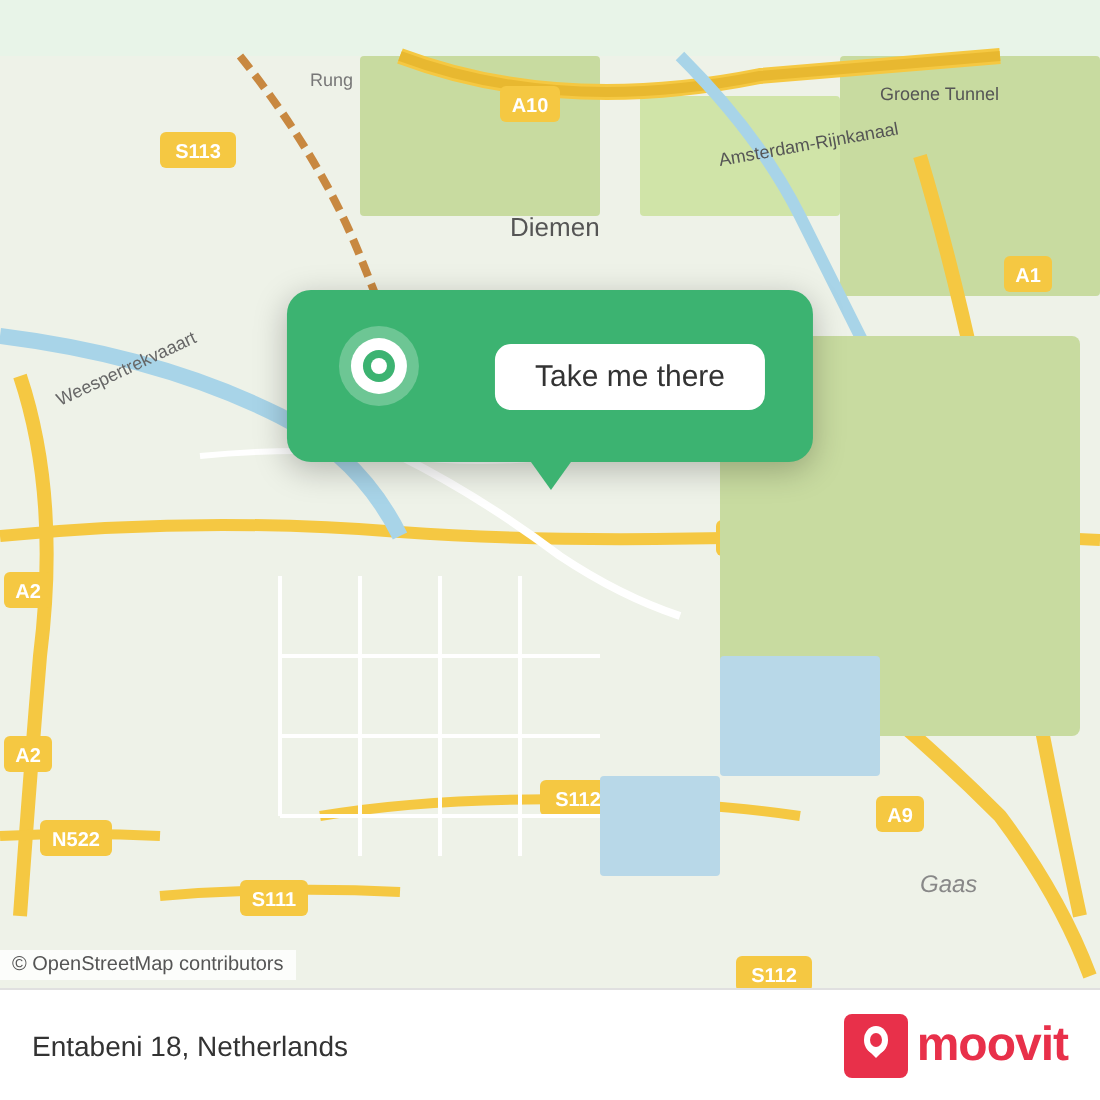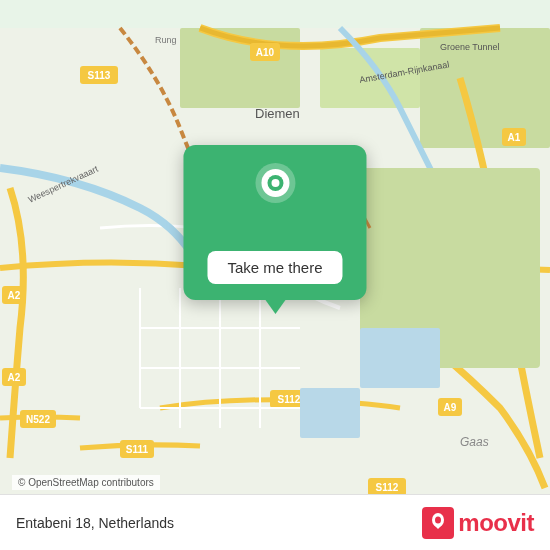--- a/index.html
+++ b/index.html
@@ -70,39 +70,38 @@
       font-size: 24px;
       font-weight: bold;
       color: #e8304a;
       letter-spacing: -0.5px;
     }
 
     
     .attribution {
       position: absolute;
       bottom: 60px;
-      left: 12px;
+      left: 0;
       background: rgba(255,255,255,0.8);
       font-size: 10px;
       color: #555;
       padding: 2px 6px;
       z-index: 50;
     }
 
     
     .popup-card {
       position: absolute;
       top: 145px;
       left: 50%;
       transform: translateX(-50%);
       background: #3cb371;
       border-radius: 12px;
       padding: 16px 24px 16px 24px;
       display: flex;
-      flex-direction: column;
       align-items: center;
       z-index: 200;
       box-shadow: 0 4px 16px rgba(0,0,0,0.25);
       min-width: 180px;
       gap: 36px;
     }
 
     .popup-pin {
       width: 44px;
       height: 44px;

